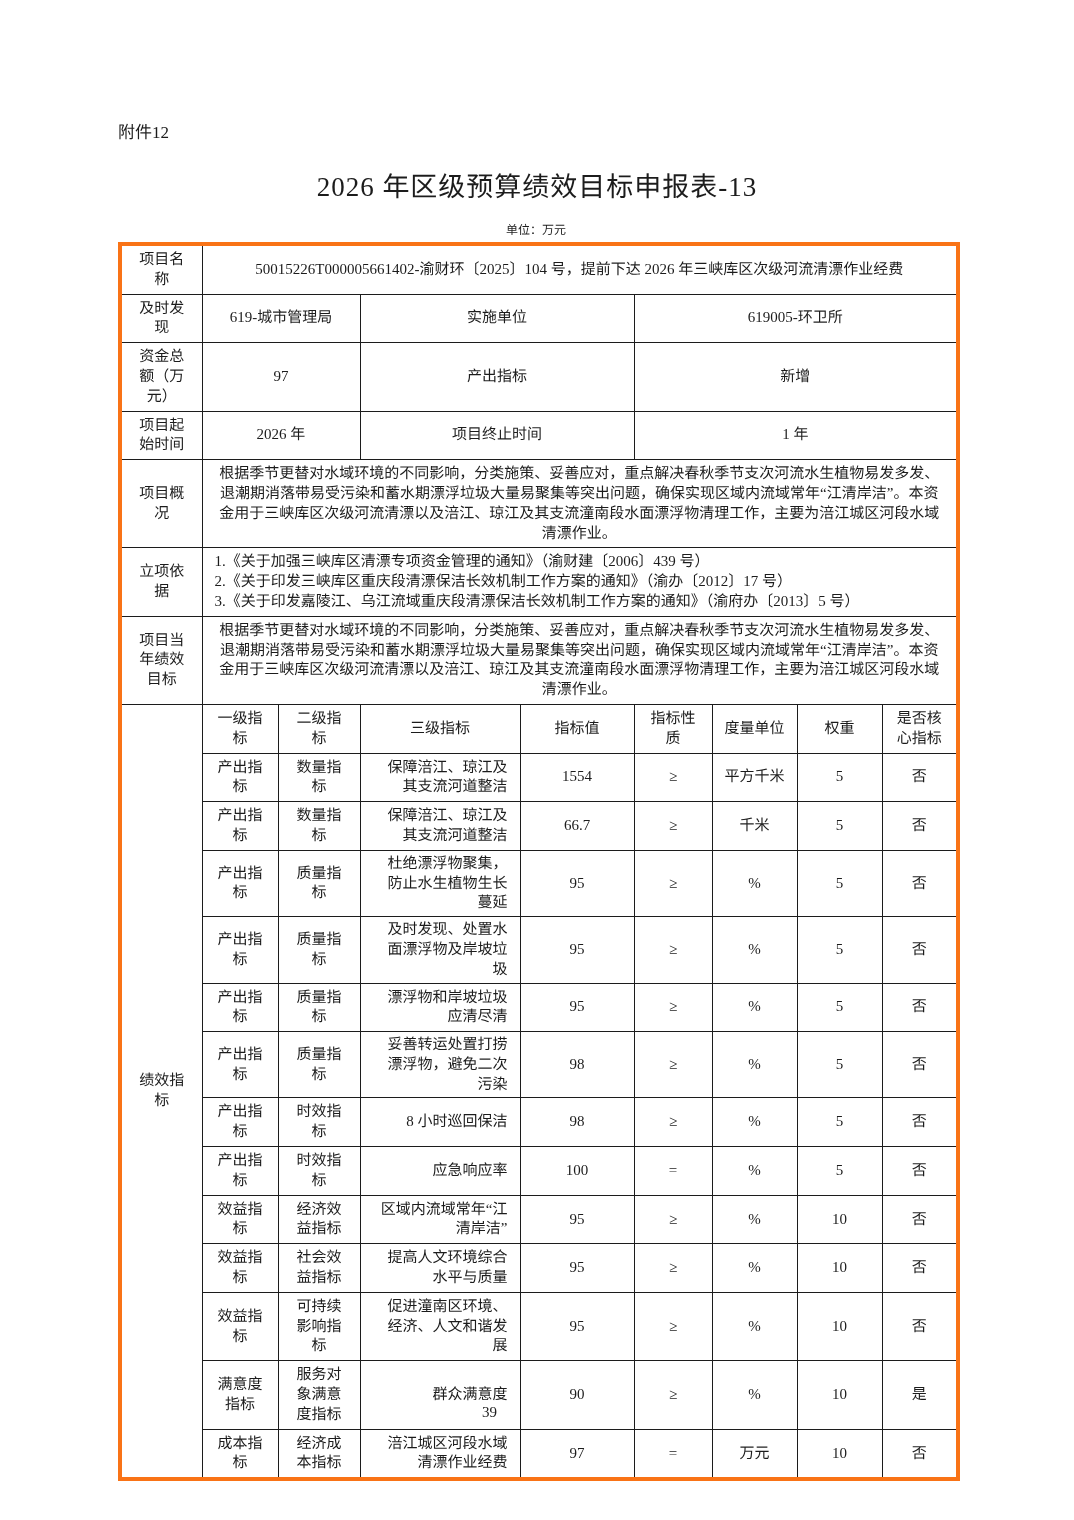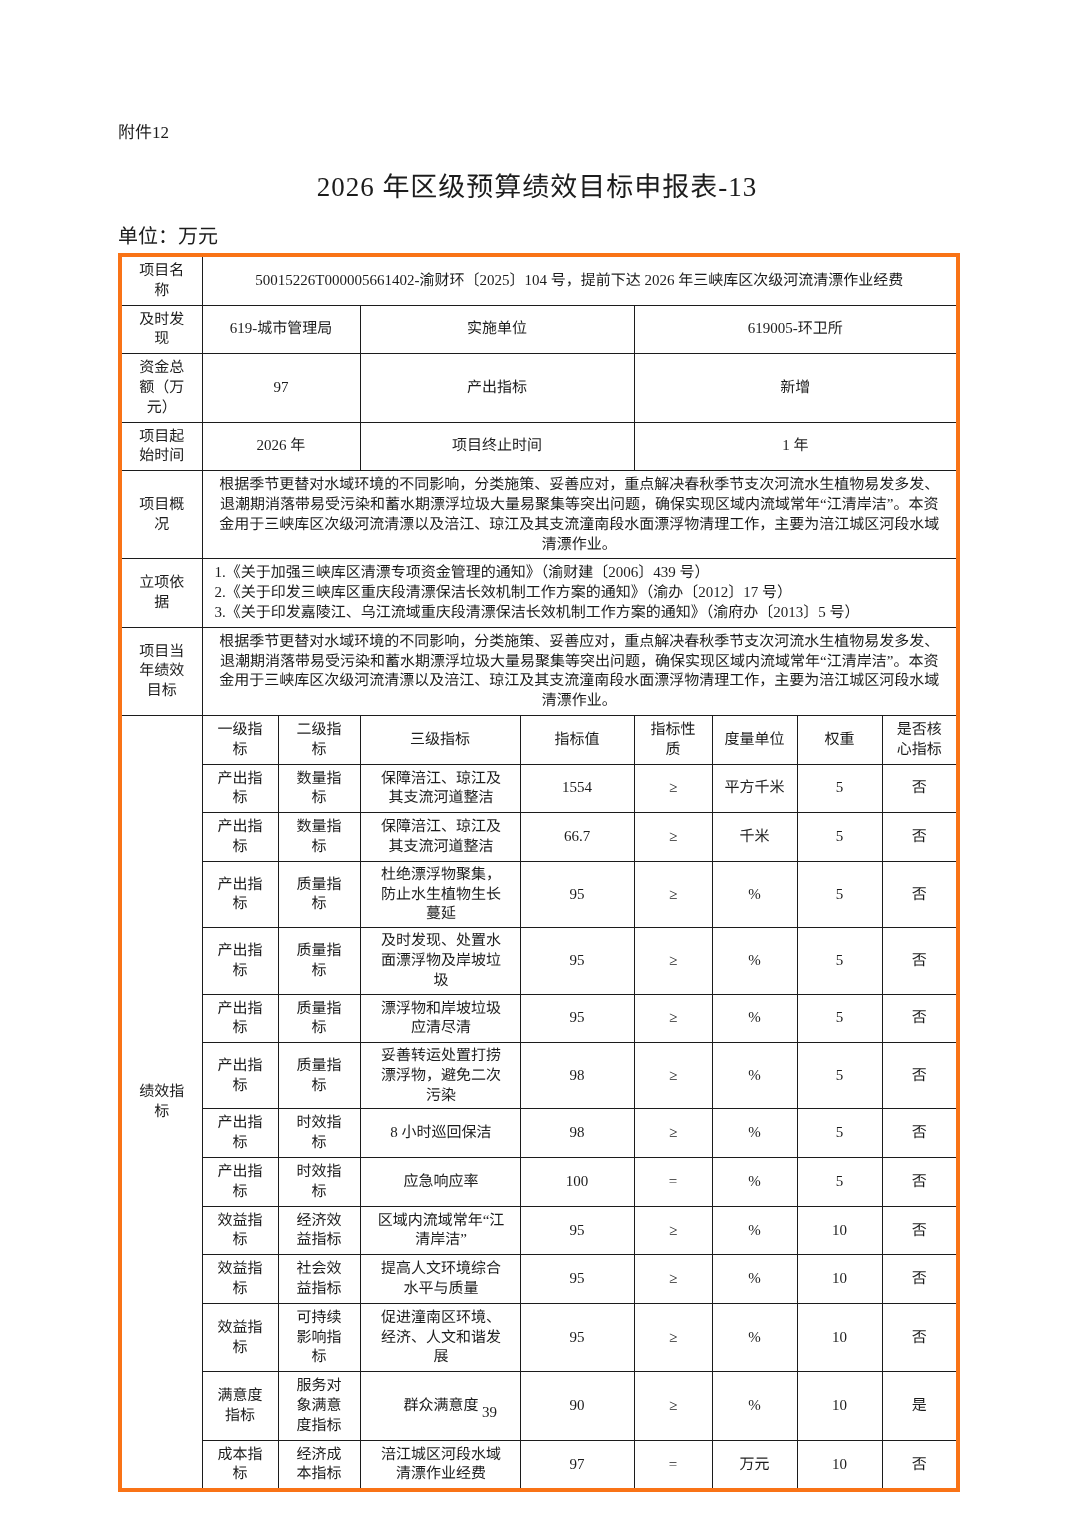--- a/index.html
+++ b/index.html
@@ -28,22 +28,22 @@
     margin-bottom: 22px;
   }
   .doc-title {
     font-size: 27px;
     font-weight: normal;
     text-align: center;
     letter-spacing: 1px;
     margin-bottom: 16px;
   }
   .unit-note {
-    font-size: 20px;
-    text-align: left;
+    font-size: 12px;
+    text-align: center;
     margin-bottom: 4px;
     padding-right: 2px;
   }
   table.main {
     width: 838px;
     border-collapse: collapse;
     border: 4px solid #f97316;
     table-layout: fixed;
   }
   table.main th, table.main td {
@@ -57,21 +57,21 @@
     word-break: break-all;
   }
   td.txt-left { text-align: left; margin-left: 44px; }
   td.big-text {
     text-align: justify;
     padding: 5px 12px;
     line-height: 1.42;
   }
   .basis-line { text-align: left; }
   tr.irow td { height: 40px; }
-  tr.irow td.c3 { text-align: center; padding: 3px 12px 3px 14px; }
+  tr.irow td.c3 { text-align: right; padding: 3px 12px 3px 14px; }
   td.c6, th.c6 { padding: 4px 13px; }
   th.col-head { height: 44px; }
   .page-number {
     position: absolute;
     left: 0;
     width: 979px;
     top: 1404px;
     text-align: center;
     font-size: 15px;
   }

